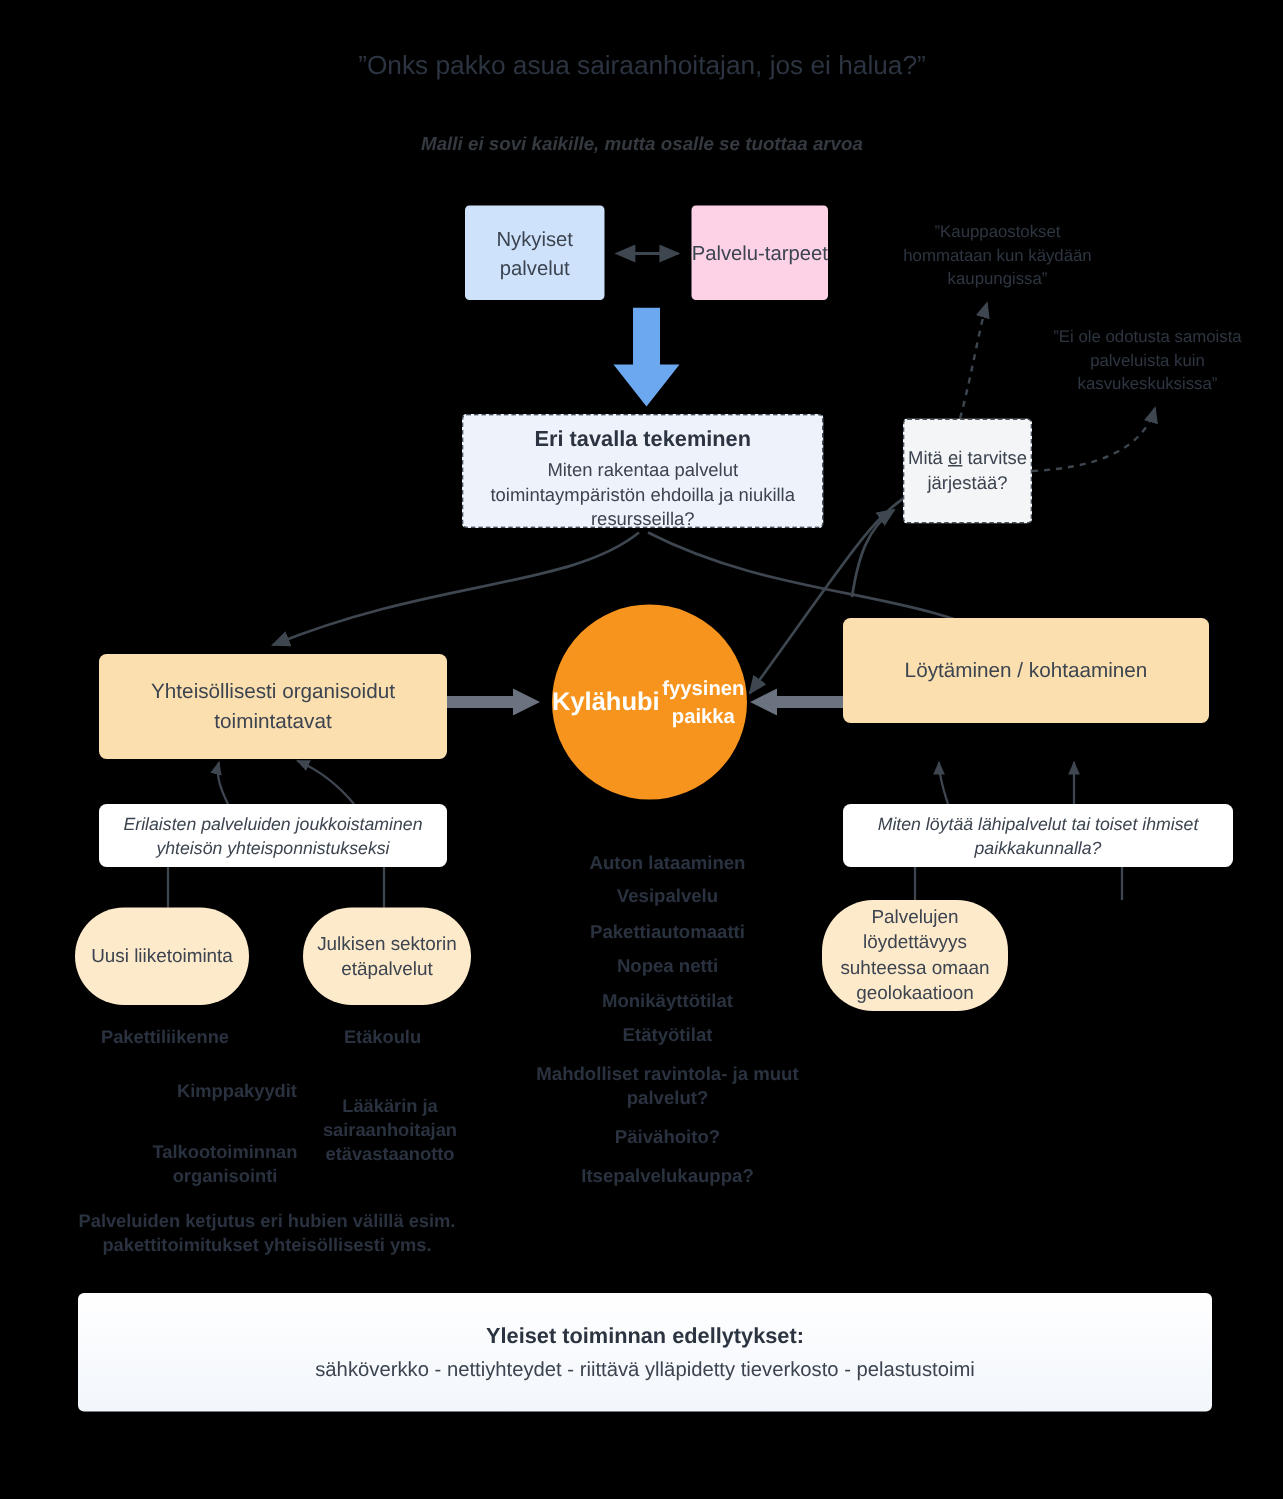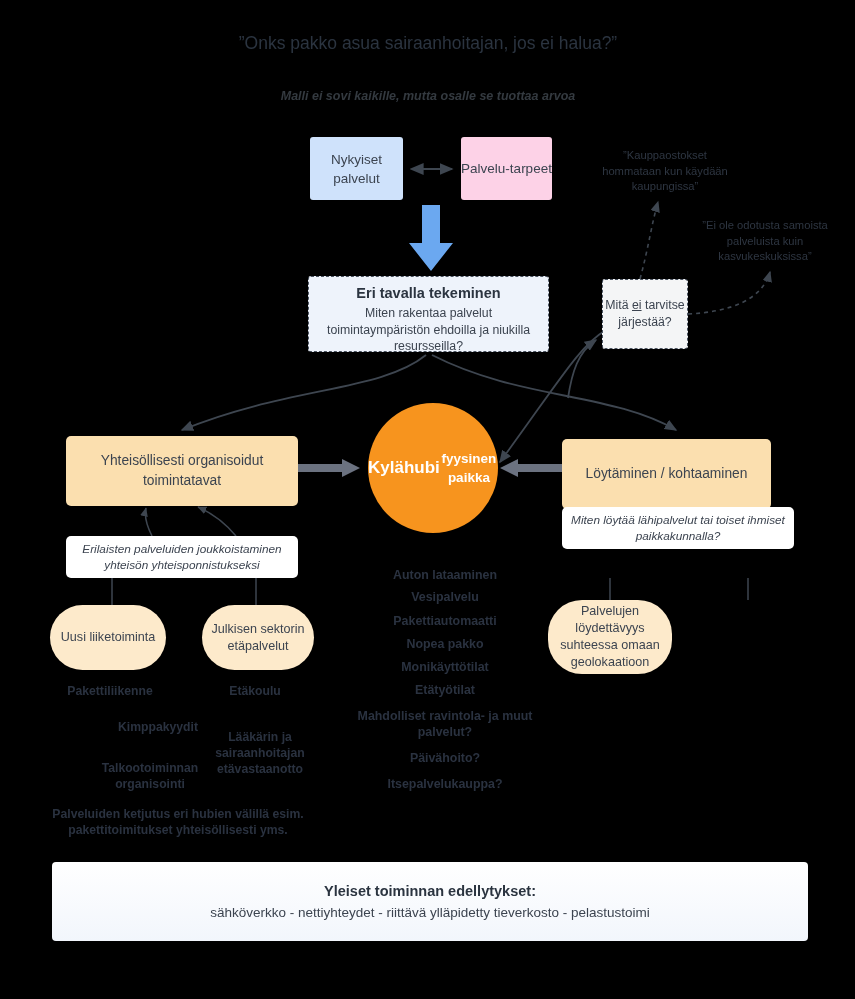--- a/index.html
+++ b/index.html
@@ -137,21 +137,21 @@
     border-radius: 5px;
     display: flex;
     align-items: center;
     justify-content: center;
     text-align: center;
     font-size: 13.8px;
     line-height: 20px;
     color: #3c4450;
   }
   #box-yhteisollisesti { left: 66px; top: 436px; width: 232px; height: 70px; }
-  #box-loytaminen      { left: 562px; top: 439px; width: 209px; height: 70px; }
+  #box-loytaminen      { left: 562px; top: 412px; width: 244px; height: 70px; }
 
   
   #circle-hub {
     left: 368px; top: 403px;
     width: 130px; height: 130px;
     border-radius: 50%;
     background: #f7941e;
     display: flex;
     align-items: center;
     justify-content: center;
@@ -173,21 +173,21 @@
     display: flex;
     align-items: center;
     justify-content: center;
     text-align: center;
     font-size: 11.8px;
     font-style: italic;
     line-height: 16px;
     color: #3c4450;
   }
   #cap-left  { left: 66px;  top: 536px; width: 232px; height: 42px; }
-  #cap-right { left: 562px; top: 507px; width: 232px; height: 42px; font-style: italic; }
+  #cap-right { left: 562px; top: 536px; width: 260px; height: 42px; font-style: italic; }
 
   
   .pill {
     background: #fdeacb;
     border-radius: 34px;
     display: flex;
     align-items: center;
     justify-content: center;
     text-align: center;
     font-size: 12.6px;
@@ -345,21 +345,21 @@
   <div class="abs dim" id="dim-kimppakyydit">Kimppakyydit</div>
   <div class="abs dim" id="dim-talkoo">Talkootoiminnan organisointi</div>
   <div class="abs dim" id="dim-ketjutus">Palveluiden ketjutus eri hubien välillä esim. pakettitoimitukset yhteisöllisesti yms.</div>
   <div class="abs dim" id="dim-etakoulu">Etäkoulu</div>
   <div class="abs dim" id="dim-laakarin">Lääkärin ja sairaanhoitajan etävastaanotto</div>
 
   <div id="center-list-host">
       <div class="abs dimc" style="top: 567px;">Auton lataaminen</div>
       <div class="abs dimc" style="top: 589px;">Vesipalvelu</div>
       <div class="abs dimc" style="top: 613px;">Pakettiautomaatti</div>
-      <div class="abs dimc" style="top: 636px;">Nopea pakko</div>
+      <div class="abs dimc" style="top: 636px;">Nopea netti</div>
       <div class="abs dimc" style="top: 659px;">Monikäyttötilat</div>
       <div class="abs dimc" style="top: 682px;">Etätyötilat</div>
       <div class="abs dimc" style="top: 708px;">Mahdolliset ravintola- ja muut palvelut?</div>
       <div class="abs dimc" style="top: 750px;">Päivähoito?</div>
       <div class="abs dimc" style="top: 776px;">Itsepalvelukauppa?</div>
     </div>
 
   <div class="abs" id="banner">
     <div class="b1">Yleiset toiminnan edellytykset:</div>
     <div class="b2">sähköverkko - nettiyhteydet - riittävä ylläpidetty tieverkosto - pelastustoimi</div>

